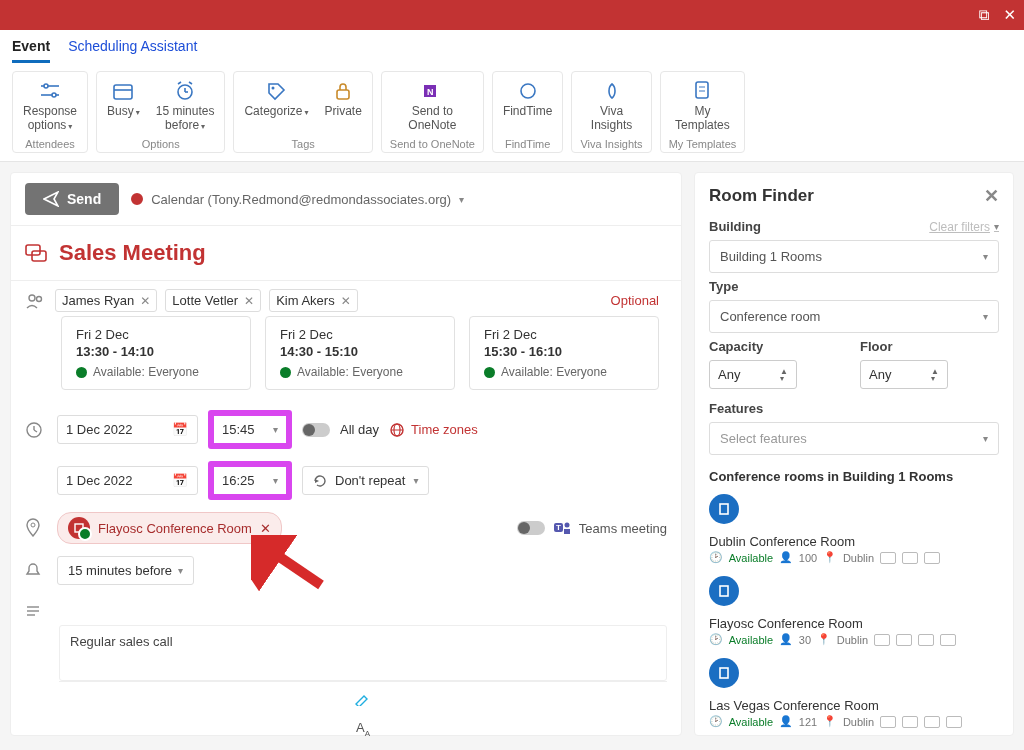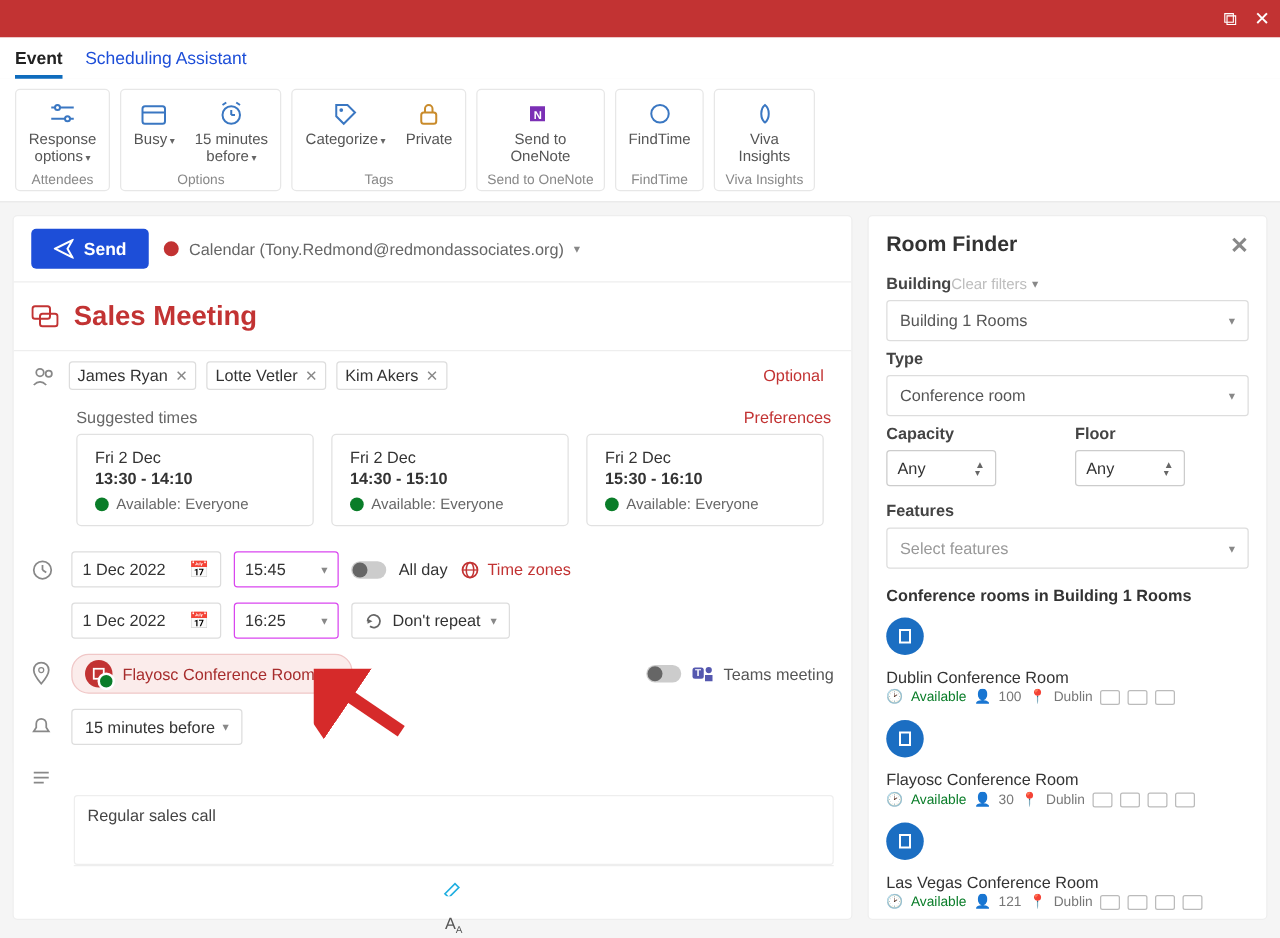--- a/index.html
+++ b/index.html
@@ -13,62 +13,62 @@
   .rgroup { border: 1px solid #e7e7e7; border-radius: 4px; margin: 6px 4px; padding: 4px 8px 2px 8px; display: flex; flex-direction: column; align-items: center; justify-content: space-between; min-width:60px;}
   .rgroup .icons { display: flex; gap: 12px; flex: 1; align-items: flex-start; justify-content: center;}
   .ritem { display: flex; flex-direction: column; align-items: center; font-size: 12px; color: #555; gap:2px; cursor:pointer; padding:4px 2px;}
   .ritem .ic { width: 22px; height: 22px; display:flex;align-items:center;justify-content:center;}
   .rlabel { color: #888; font-size: 11px; margin-top: 2px; text-align:center;}
   .caret::after{content:"▾"; font-size:8px; color:#666; margin-left:2px;}
   .main { display: flex; height: calc(750px - 30px - 34px - 102px); }
   .left { flex: 1; padding: 10px 14px; background:#fff; border:1px solid #eee; margin:10px 6px 10px 10px; border-radius:4px; position:relative;}
   .right { width: 320px; background:#fff; border:1px solid #eee; margin:10px 10px 10px 6px; border-radius:4px; padding:12px 14px;}
   .sendrow{display:flex;align-items:center;gap:12px;margin-bottom:10px;}
-  .send-btn{background:#1d4ed8;color:#fff;border:none;padding:8px 18px;border-radius:4px;font-size:14px;font-weight:600;display:flex;align-items:center;gap:8px;cursor:pointer;}
+  .send-btn{background:#737373;color:#fff;border:none;padding:8px 18px;border-radius:4px;font-size:14px;font-weight:600;display:flex;align-items:center;gap:8px;cursor:pointer;}
   .cal-label{color:#666;font-size:13px;display:flex;align-items:center;gap:8px;}
   .reddot{width:12px;height:12px;border-radius:50%;background:#c23333;border:2px solid #c23333;display:inline-block;}
   .divider{border-top:1px solid #eee;margin:4px -14px;}
   .titlerow{display:flex;align-items:center;gap:12px;padding:10px 0;}
   .meet-title{color:#c23333;font-size:22px;font-weight:600;flex:1;}
   .rowicon{width:22px;text-align:center;color:#777;}
   .peoplerow{display:flex;align-items:center;gap:8px;padding:4px 0;}
   .chip{border:1px solid #ddd;border-radius:3px;padding:3px 6px;font-size:13px;display:flex;align-items:center;gap:6px;background:#fff;}
   .chip .x{color:#888;cursor:pointer;font-size:12px;}
   .optional{color:#c23333;margin-left:auto;margin-right:8px;cursor:pointer;}
   .sugrow{display:flex;justify-content:space-between;align-items:center;padding:10px 2px 6px 36px;}
   .sug-label{color:#666;}
   .prefs{color:#c23333;cursor:pointer;}
   .sugcards{display:flex;gap:14px;padding:0 0 14px 36px;}
   .card{border:1px solid #e1e1e1;border-radius:4px;padding:10px 14px;width:190px;cursor:pointer;}
   .card .d{font-size:13px;}
   .card .t{font-weight:700;margin:2px 0 6px 0;}
   .avail{display:flex;align-items:center;gap:6px;color:#666;font-size:12px;}
   .greendot{width:11px;height:11px;border-radius:50%;background:#0a7d29;display:inline-block;}
   .row{display:flex;align-items:center;gap:10px;padding:6px 0;}
-  .dateinput{border:1px solid #ddd;border-radius:3px;padding:6px 8px;width:120px;display:flex;align-items:center;justify-content:space-between;}
-  .timeinput{border:1px solid #d946ef;border-radius:3px;padding:6px 8px;width:84px;display:flex;align-items:center;justify-content:space-between;}
+  .dateinput{border:1px solid #ddd;border-radius:3px;padding:6px 8px;width:141px;display:flex;align-items:center;justify-content:space-between;}
+  .timeinput{border:6px solid #d946ef;border-radius:3px;padding:6px 8px;width:84px;display:flex;align-items:center;justify-content:space-between;}
   .toggle{width:28px;height:14px;border-radius:8px;background:#ccc;position:relative;display:inline-block;}
   .toggle .knob{width:12px;height:12px;border-radius:50%;background:#666;position:absolute;top:1px;left:1px;}
   .repeat{border:1px solid #ddd;border-radius:3px;padding:6px 10px;display:flex;align-items:center;gap:8px;}
   .timezones{color:#c23333;display:flex;align-items:center;gap:6px;}
   .location-chip{border:1px solid #f0c7c7;background:#fbeceb;border-radius:14px;padding:4px 10px;display:flex;align-items:center;gap:8px;color:#a72d2d;}
   .loc-circle{width:22px;height:22px;border-radius:50%;background:#c23333;display:flex;align-items:center;justify-content:center;color:#fff;position:relative;}
   .loc-circle::after{content:"";position:absolute;right:-2px;bottom:-2px;width:10px;height:10px;border-radius:50%;background:#0a7d29;border:2px solid #fff;}
   .teams-label{display:flex;align-items:center;gap:8px;margin-left:auto;color:#555;}
   .reminders{border:1px solid #ddd;border-radius:3px;padding:6px 10px;display:inline-flex;align-items:center;gap:6px;}
   .body-area{border:1px solid #eee;border-radius:3px;margin-left:34px;padding:8px 10px;font-size:13px;color:#444;height:56px;}
   .fmt-toolbar{display:flex;align-items:center;gap:14px;padding:8px 8px;margin-left:34px;border-top:1px solid #eee;color:#555;flex-direction:column;}
   .fmt-toolbar span{cursor:pointer;min-width:14px;text-align:center;}
   .attach-bar{display:flex;align-items:center;gap:16px;padding:6px 8px;margin-left:34px;color:#666;}
   .arrow{position:absolute;left:240px;top:362px;pointer-events:none;}
   
   .rf-title{display:flex;justify-content:space-between;align-items:center;font-size:17px;font-weight:600;margin-bottom:12px;}
   .rf-close{color:#888;cursor:pointer;font-size:18px;}
-  .section-label{font-weight:600;color:#444;margin:0 0 6px 0;display:flex;justify-content:flex-start;align-items:center;font-size:13px;}
-  .clearfilters{color:#bdbdbd;font-size:12px;font-weight:400;display:flex;align-items:center;gap:4px;}
+  .section-label{font-weight:600;color:#444;margin:0 0 6px 0;display:flex;justify-content:space-between;align-items:center;font-size:13px;}
+  .clearfilters{color:#bdbdbd;font-size:12px;font-weight:400;display:flex;align-items:center;gap:4px;text-decoration:underline;}
   .select{border:1px solid #ddd;border-radius:3px;padding:8px 10px;display:flex;justify-content:space-between;align-items:center;color:#555;cursor:pointer;margin-bottom:6px;}
   .twocol{display:flex;gap:12px;}
   .spinner{border:1px solid #ccc;border-radius:3px;padding:6px 8px;display:flex;justify-content:space-between;align-items:center;width:88px;}
   .spinbtns{display:flex;flex-direction:column;line-height:7px;font-size:8px;color:#666;}
   .rooms-head{font-weight:600;margin:14px 0 10px 0;font-size:13px;}
   .room{display:flex;gap:10px;margin-bottom:12px;cursor:pointer;flex-direction:column;}
   .room-ic{width:30px;height:30px;border-radius:50%;background:#1b6ec2;display:flex;align-items:center;justify-content:center;}
   .room-name{font-size:13px;color:#333;}
   .room-meta{display:flex;align-items:center;gap:6px;font-size:11px;color:#777;margin-top:2px;flex-wrap:wrap;}
   .avail-text{color:#0a7d29;}
@@ -200,20 +200,36 @@
               <path d="M10 3 C14 6 14 14 10 17 C6 14 6 6 10 3 Z" fill="none" stroke="#3a77c2" stroke-width="1.6"></path>
             </svg>
           </span>
         <span style="white-space:pre-line;text-align:center">Viva
 Insights</span>
       </div>
     </div>
     <div class="rlabel">Viva Insights</div>
   </div>
 
+  <div class="rgroup">
+    <div class="icons">
+      <div class="ritem">
+        <span class="ic">
+            <svg width="18" height="22">
+              <rect x="3" y="2" width="12" height="16" rx="2" fill="none" stroke="#3a77c2" stroke-width="1.6"></rect>
+              <line x1="6" y1="7" x2="12" y2="7" stroke="#3a77c2"></line>
+              <line x1="6" y1="11" x2="12" y2="11" stroke="#3a77c2"></line>
+            </svg>
+          </span>
+        <span style="white-space:pre-line;text-align:center">My
+Templates</span>
+      </div>
+    </div>
+    <div class="rlabel">My Templates</div>
+  </div>
 </div>
 
 <div class="main">
 
   <div class="left">
 
     <div class="sendrow">
       <button class="send-btn">
         <svg width="16" height="16">
             <path d="M1 8 L15 1 L11 8 L15 15 Z" fill="none" stroke="#fff" stroke-width="1.6"></path>
@@ -255,24 +271,20 @@
           <span>Lotte Vetler</span>
           <span class="x">✕</span>
         </div>
       <div class="chip">
           <span>Kim Akers</span>
           <span class="x">✕</span>
         </div>
       <span class="optional">Optional</span>
     </div>
 
-    <div class="sugrow">
-      <span class="sug-label">Suggested times</span>
-      <span class="prefs">Preferences</span>
-    </div>
     <div class="sugcards">
       <div class="card">
         <div class="d">Fri 2 Dec</div>
         <div class="t">13:30 - 14:10</div>
         <div class="avail">
             <span class="greendot"></span>
             <span>Available: Everyone</span>
           </div>
       </div>
       <div class="card">

